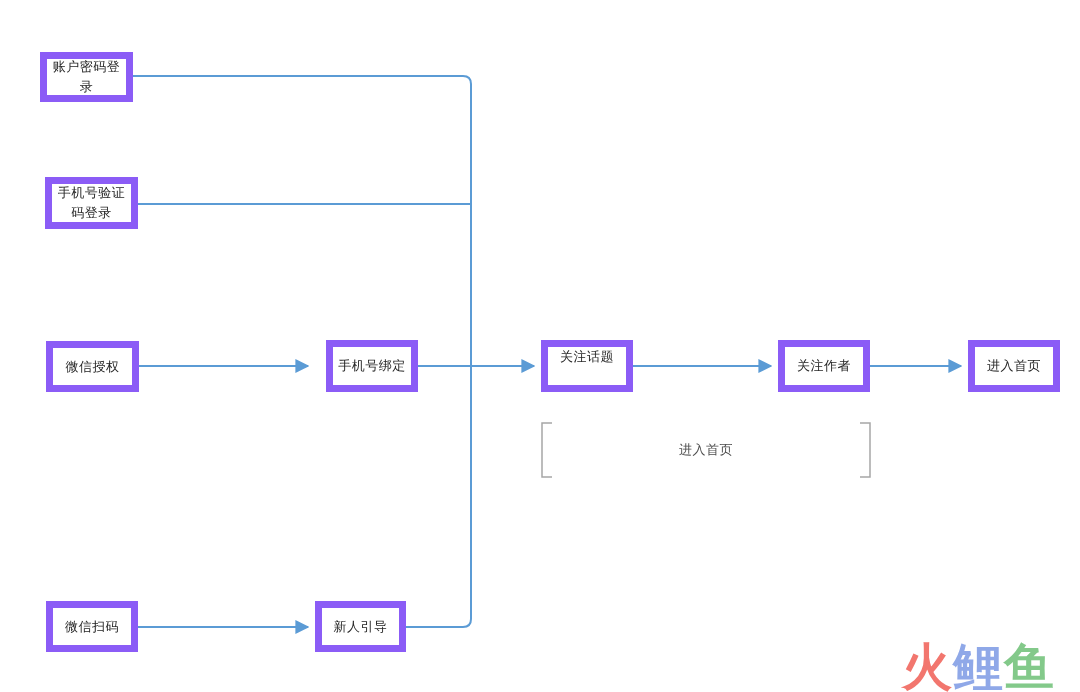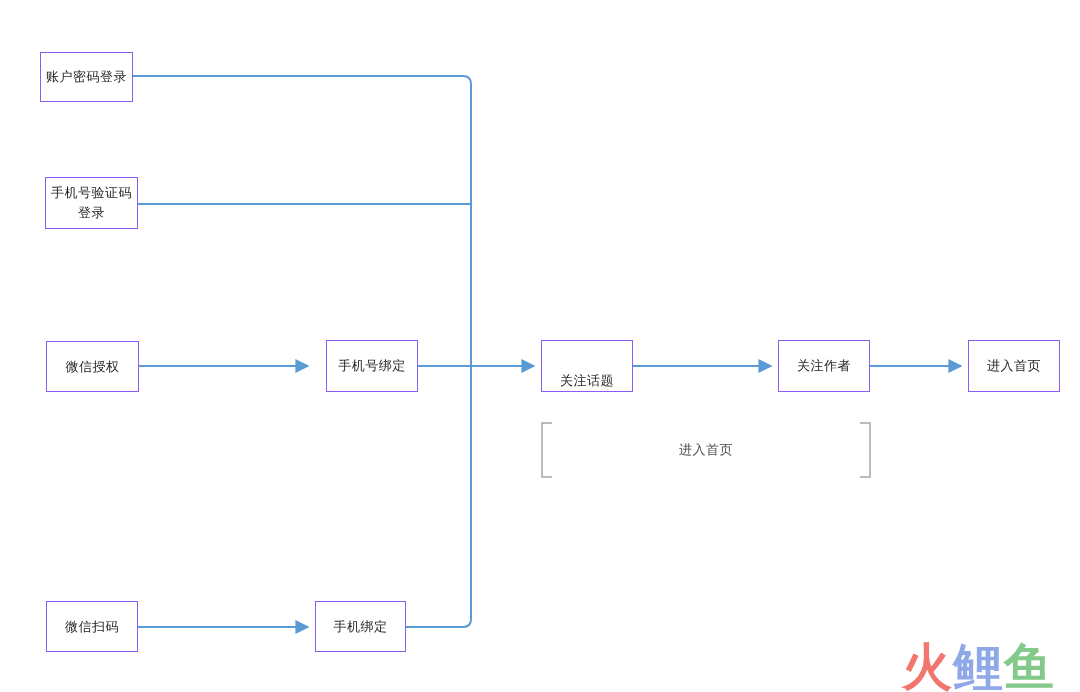--- a/index.html
+++ b/index.html
@@ -21,31 +21,31 @@
     position: absolute;
     left: 0;
     top: 0;
     width: 1080px;
     height: 692px;
     pointer-events: none;
   }
   .node {
     position: absolute;
     box-sizing: border-box;
-    border: 1px solid #8b5cf6;
+    border: 7px solid #8b5cf6;
     background: #ffffff;
     display: flex;
     align-items: center;
     justify-content: center;
     text-align: center;
     color: #262626;
     font-size: 13px;
     line-height: 20px;
     letter-spacing: 0.5px;
-    padding: 0 4px;
+    padding: 18px 4px;
   }
   .node-label {
     display: block;
     width: 100%;
   }
   .group-label {
     position: absolute;
     color: #4d4d4d;
     font-size: 13px;
     letter-spacing: 0.5px;
@@ -126,21 +126,21 @@
 
   <div class="node" style="left:968px; top:340px; width:92px; height:52px;">
     <span class="node-label">进入首页</span>
   </div>
 
   <div class="node" style="left:46px; top:601px; width:92px; height:51px;text-align:center;">
     <span class="node-label">微信扫码</span>
   </div>
 
   <div class="node" style="left:315px; top:601px; width:91px; height:51px;">
-    <span class="node-label">手机绑定</span>
+    <span class="node-label">新人引导</span>
   </div>
 
   <div class="group-label" style="left:542px; top:441px; width:328px;">进入首页</div>
 
   <div class="watermark" style="left:902px; top:646px;">
     <span class="wm-c1">火</span><span class="wm-c2">鲤</span><span class="wm-c3">鱼</span>
   </div>
 
 </div>
 

